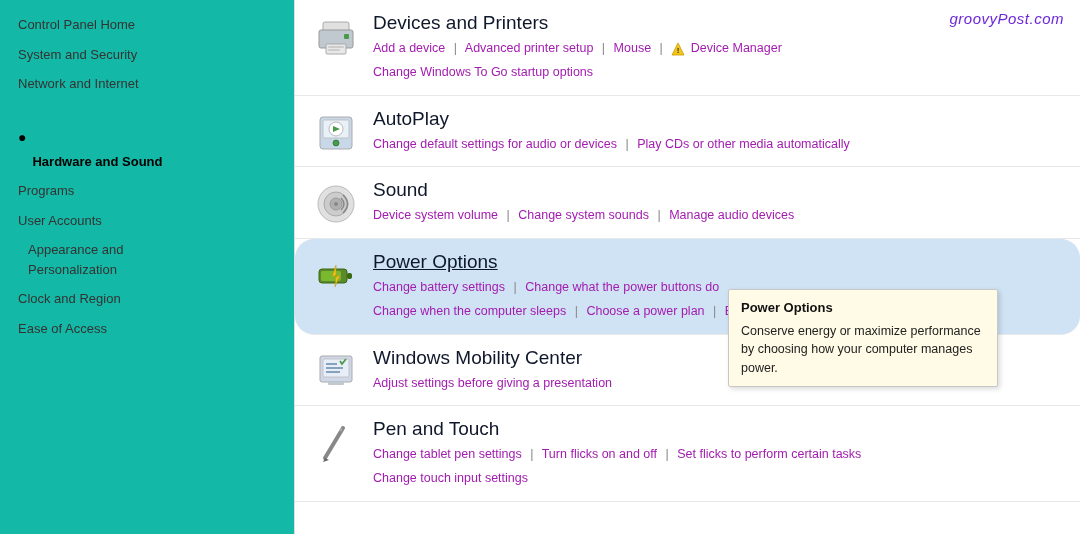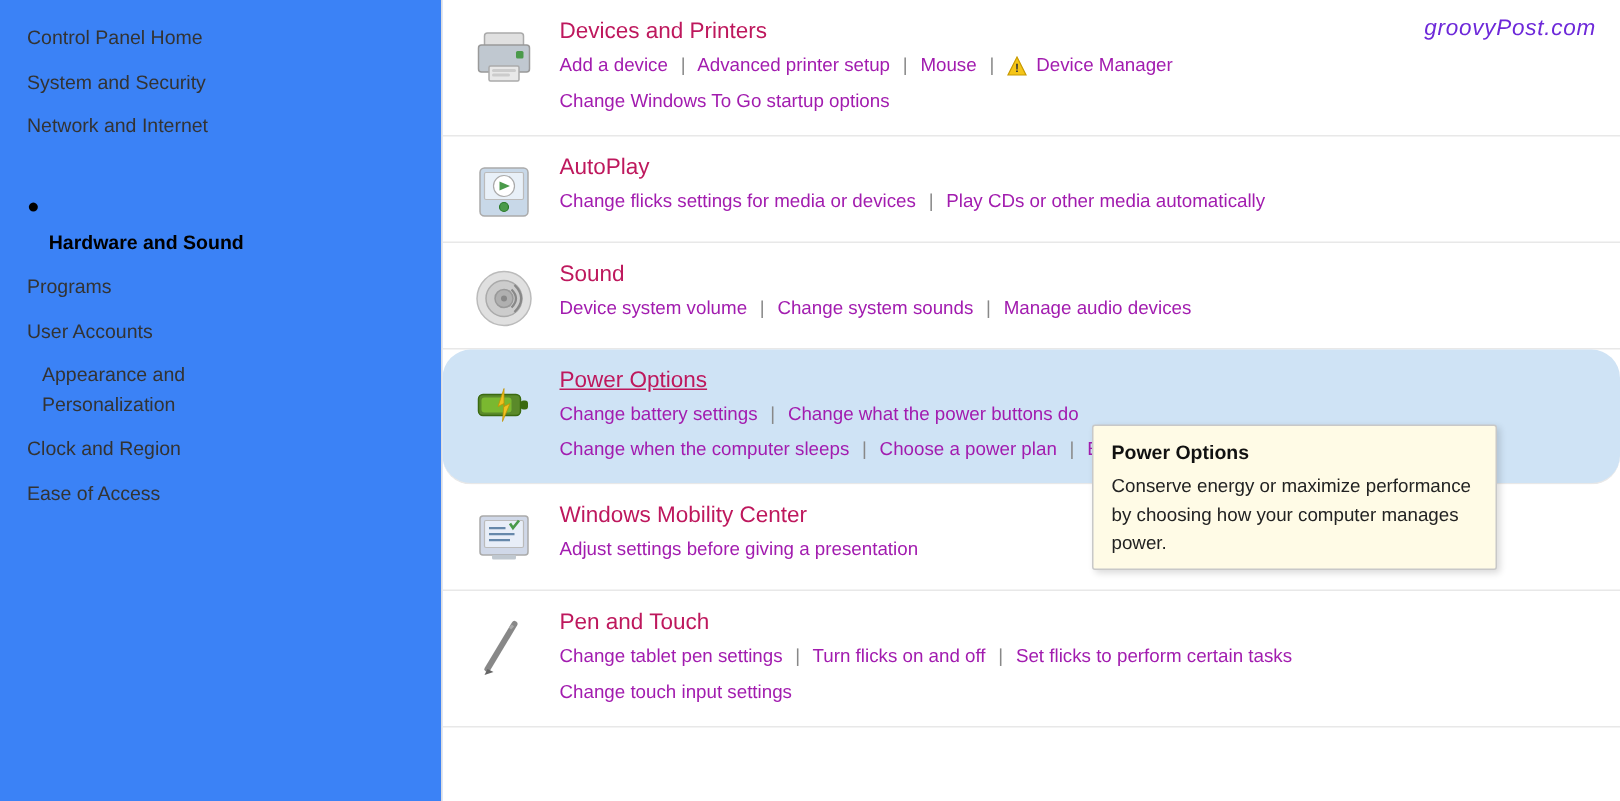--- a/index.html
+++ b/index.html
@@ -10,21 +10,21 @@
       width: 1080px;
       height: 534px;
       overflow: hidden;
       display: flex;
     }
 
     
     .sidebar {
       width: 295px;
       min-width: 295px;
-      background: #3b82f6;
+      background: #14b8a6;
       border-right: 1px solid #ddd;
       padding: 10px 0;
       height: 534px;
     }
     .sidebar-item {
       padding: 5px 18px;
       cursor: pointer;
       color: #333;
       display: flex;
       align-items: flex-start;
@@ -81,22 +81,22 @@
       align-items: center;
       justify-content: center;
       margin-right: 14px;
       margin-top: 2px;
     }
 
     .section-content {
       flex: 1;
     }
     .section-title {
-      font-size: 15px;
-      color: #be185d;
+      font-size: 19px;
+      color: #0f172a;
       font-weight: normal;
       margin-bottom: 3px;
       cursor: pointer;
     }
     .section-title.hovered {
       text-decoration: underline;
     }
     .section-links {
       color: #1f5fa3;
       font-size: 12.5px;
@@ -219,21 +219,21 @@
         <rect x="5" y="5" width="32" height="32" rx="3" fill="#c8d8e8" stroke="#aaa" stroke-width="1"></rect>
         <rect x="8" y="8" width="26" height="18" rx="1" fill="#e8f0f8" stroke="#bbb" stroke-width="0.8"></rect>
         <circle cx="21" cy="31" r="3" fill="#4a9a4a" stroke="#2a7a2a" stroke-width="0.8"></circle>
         <circle cx="21" cy="17" r="7" fill="#fff" stroke="#aaa" stroke-width="0.8"></circle>
         <polygon points="18,14 18,20 25,17" fill="#4a9a4a"></polygon>
       </svg>
     </div>
     <div class="section-content">
       <div class="section-title">AutoPlay</div>
       <div class="section-links">
-        <a>Change flicks settings for media or devices</a>
+        <a>Change default settings for audio or devices</a>
         <span class="sep">|</span>
         <a>Play CDs or other media automatically</a>
       </div>
     </div>
   </div>
 
   <div class="section-row">
     <div class="section-icon">
       <svg width="42" height="42" viewBox="0 0 42 42">
         <circle cx="21" cy="21" r="18" fill="#e0e0e0" stroke="#bbb" stroke-width="1"></circle>

